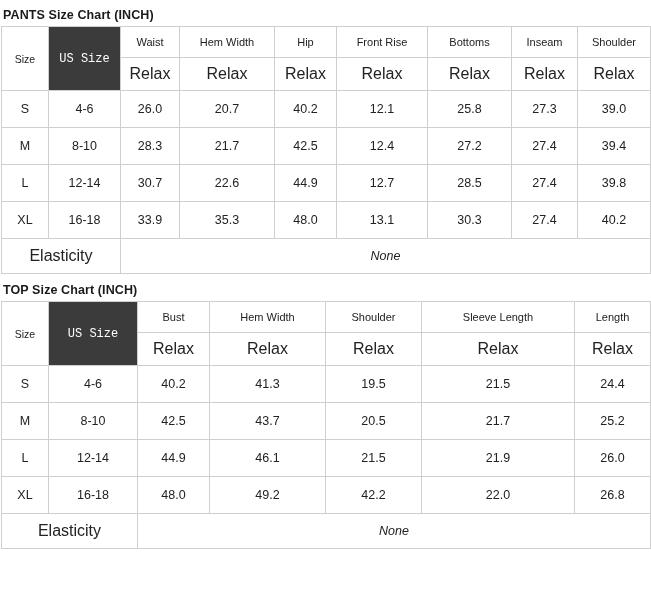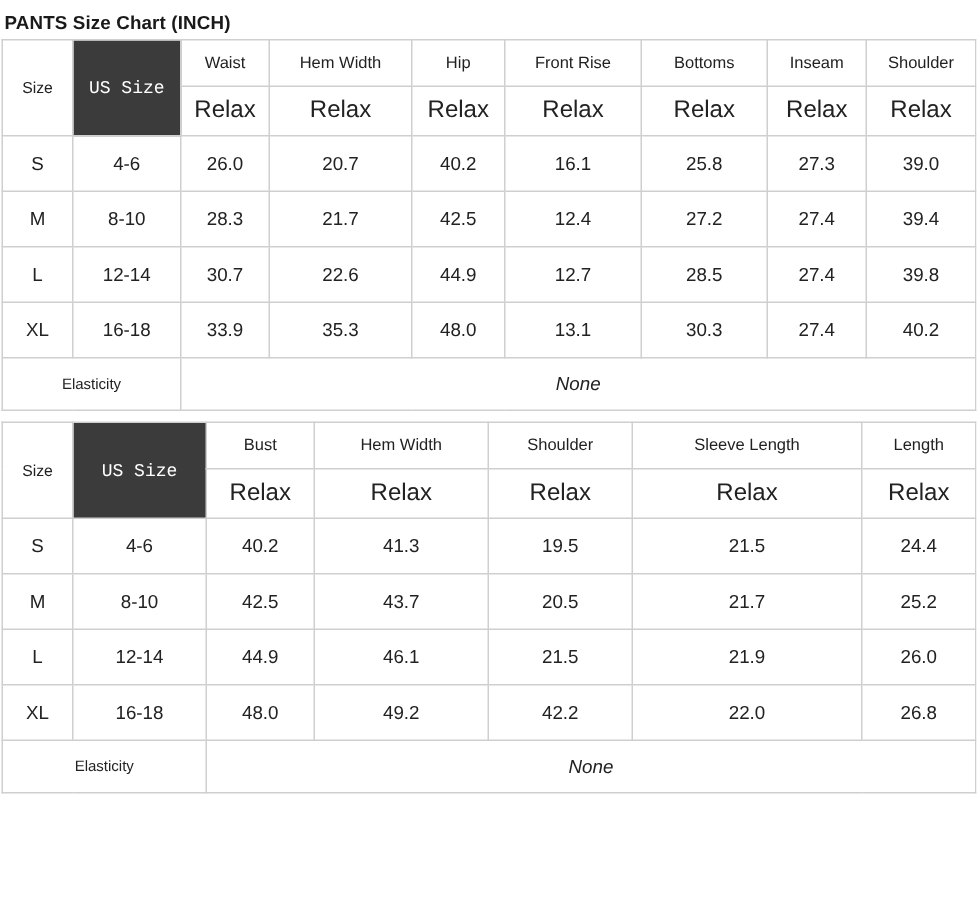--- a/index.html
+++ b/index.html
@@ -66,21 +66,21 @@
     font-family: Liberation Mono, monospace;
   }
   .data-cell {
     font-size: 12.5px;
     height: 34px;
   }
   .data-cell.size-label {
     font-size: 12.5px;
   }
   .elastic-label {
-    font-size: 10px;
+    font-size: 16px;
     height: 32px;
   }
   .elastic-value {
     font-size: 12.5px;
     height: 32px;
     font-style: italic;
   }
   .spacer {
     height: 7px;
   }
@@ -125,21 +125,21 @@
         <td class="hdr-fit">Relax</td>
         <td class="hdr-fit">Relax</td>
       </tr>
 
       <tr>
         <td class="data-cell size-label">S</td>
         <td class="data-cell">4-6</td>
         <td class="data-cell">26.0</td>
         <td class="data-cell">20.7</td>
         <td class="data-cell">40.2</td>
-        <td class="data-cell">16.1</td>
+        <td class="data-cell">12.1</td>
         <td class="data-cell">25.8</td>
         <td class="data-cell">27.3</td>
         <td class="data-cell">39.0</td>
       </tr>
       <tr>
         <td class="data-cell size-label">M</td>
         <td class="data-cell">8-10</td>
         <td class="data-cell">28.3</td>
         <td class="data-cell">21.7</td>
         <td class="data-cell">42.5</td>
@@ -173,20 +173,21 @@
 
       <tr>
         <td class="elastic-label" colspan="2">Elasticity</td>
         <td class="elastic-value" colspan="7">None</td>
       </tr>
     </tbody>
   </table>
 
   <div class="spacer"></div>
 
+  <div class="chart-title">TOP Size Chart (INCH)</div>
 
   <table class="size-table">
     <colgroup>
       <col style="width:47px">
       <col style="width:89px">
       <col style="width:72px">
       <col style="width:116px">
       <col style="width:96px">
       <col style="width:153px">
       <col style="width:76px">

